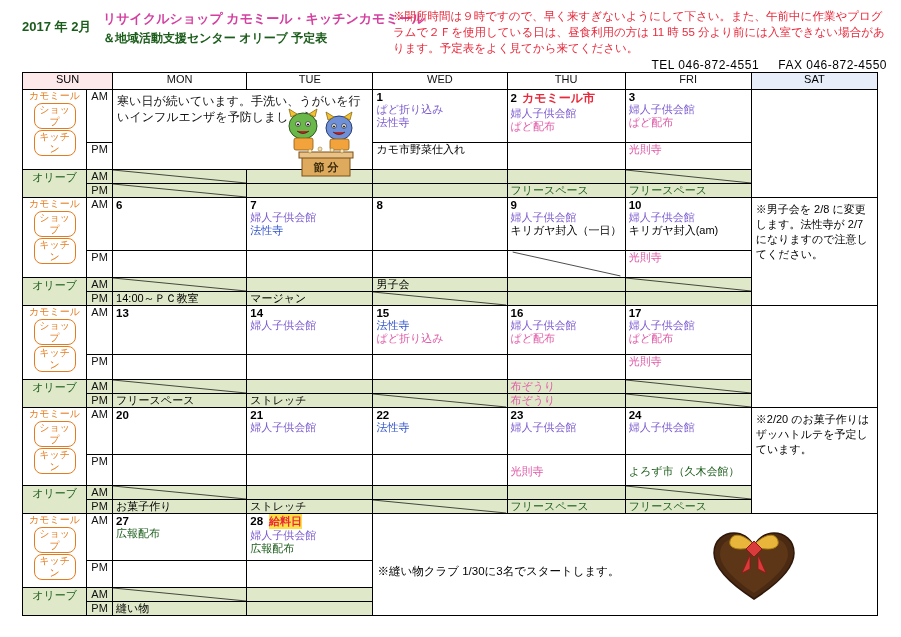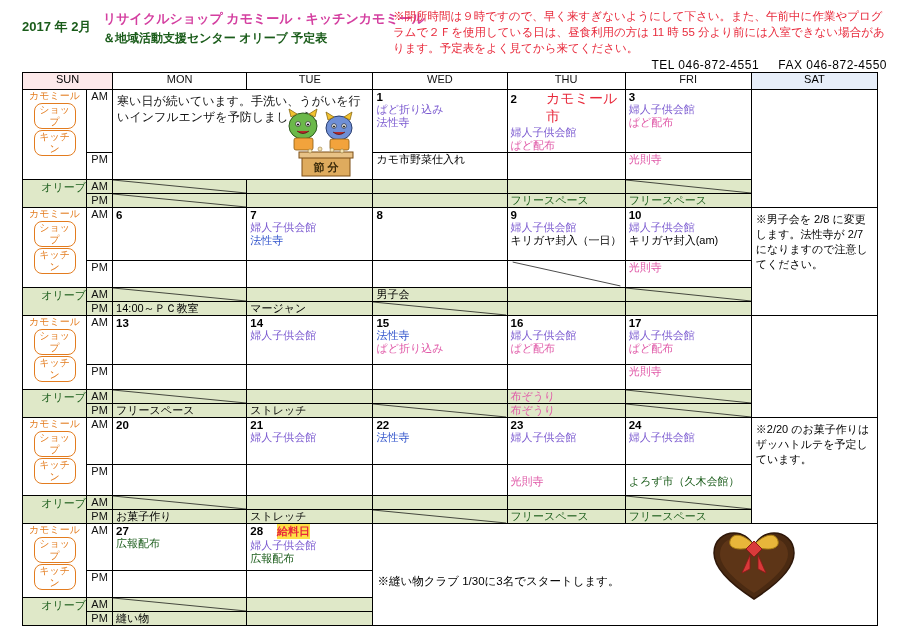--- a/index.html
+++ b/index.html
@@ -48,21 +48,21 @@
 
   
   .kam{padding:2px 0 2px 0;}
   .kam .k1,.kam .k2,.kam .k3{
     color:#e37c1f;font-size:10px;text-align:center;line-height:12px;
   }
   .kam .k2,.kam .k3{
     border:1px solid #e37c1f;border-radius:8px;
     width:40px;margin:1px auto;
   }
-  .olive{color:#1a5c1a;text-align:right;font-size:10.5px;margin-left:31px;}
+  .olive{color:#1a5c1a;text-align:center;font-size:10.5px;margin-left:31px;}
 
   .green{background:#dfe8c8;}
 
   .daynum{font-weight:bold;font-size:11.5px;color:#000;padding:1px 0 0 3px;}
   .ev{padding:0 0 0 3px;line-height:13px;font-size:11px;white-space:nowrap;}
   .c-pink{color:#e05aa8;}
   .c-purple{color:#7b5ad0;}
   .c-blue{color:#3355cc;}
   .c-black{color:#000;}
   .c-green{color:#1a5c1a;}
@@ -132,21 +132,21 @@
 
       <td>
         <div class="daynum">1</div>
         <div class="ev c-purple">ぱど折り込み</div>
         <div class="ev c-purple">法性寺</div>
       </td>
 
       <td>
         <div style="display:flex;align-items:baseline;gap:5px;">
           <span class="daynum">2</span>
-          <span style="color:#e8293b;font-weight:normal;font-size:14px;margin-left:24px;">カモミール市</span>
+          <span style="color:#e8293b;font-weight:bold;font-size:12px;">カモミール市</span>
         </div>
         <div class="ev c-purple">婦人子供会館</div>
         <div class="ev c-pink">ぱど配布</div>
       </td>
 
       <td>
         <div class="daynum">3</div>
         <div class="ev c-purple">婦人子供会館</div>
         <div class="ev c-pink">ぱど配布</div>
       </td>
@@ -459,21 +459,21 @@
         <div class="k2">ショップ</div>
         <div class="k3">キッチン</div>
       </td>
       <td class="ampm" style="height:46px">AM</td>
 
       <td>
         <div class="daynum">27</div>
         <div class="ev c-green">広報配布</div>
       </td>
       <td>
-        <div style="display:flex;align-items:baseline;gap:14px;">
+        <div style="display:flex;align-items:baseline;gap:6px;">
           <span class="daynum">28</span>
           <span style="color:#e8293b;font-weight:bold;font-size:11px;background:#fde047;">給料日</span>
         </div>
         <div class="ev c-purple">婦人子供会館</div>
         <div class="ev c-green">広報配布</div>
       </td>
 
       <td colspan="4" rowspan="4">
         <div class="note-line">※縫い物クラブ  1/30に3名でスタートします。</div>
       </td>

